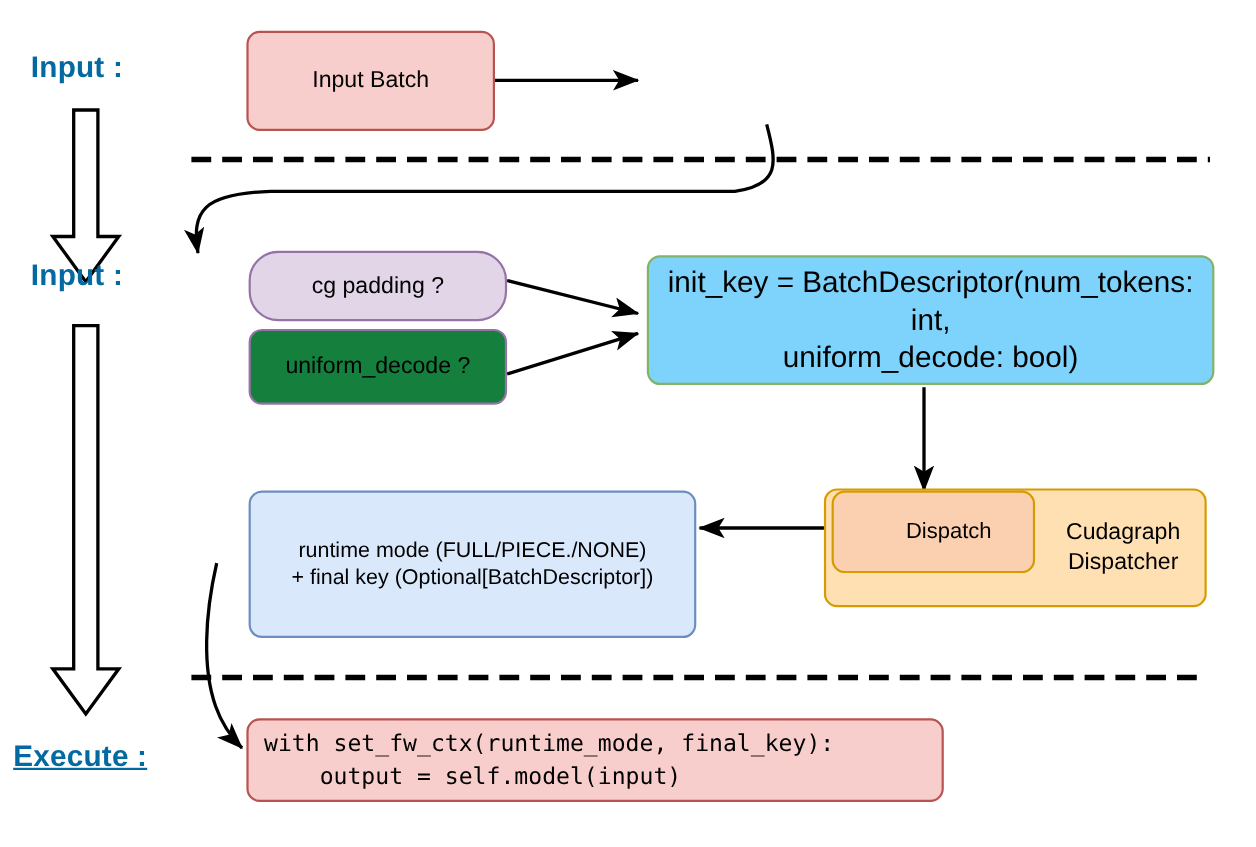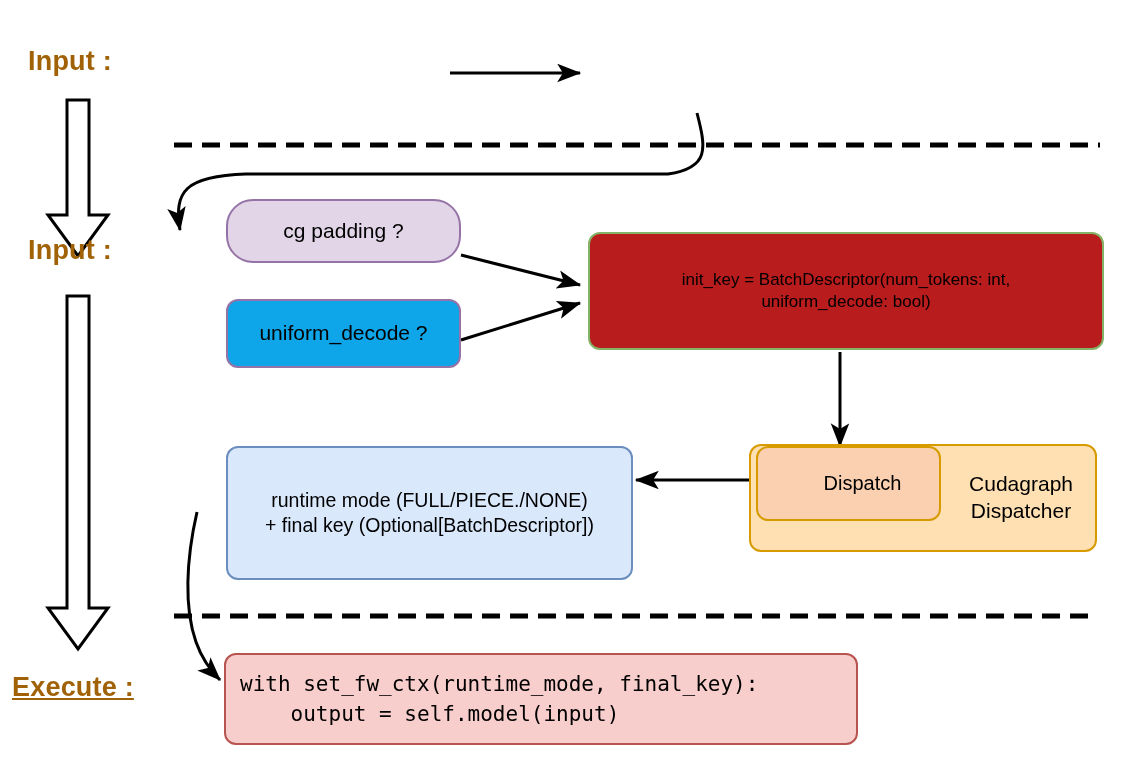--- a/index.html
+++ b/index.html
@@ -23,21 +23,21 @@
     top: 0;
     width: 1142px;
     height: 770px;
     pointer-events: none;
   }
   .stage-label {
     position: absolute;
     font-family: "Liberation Sans", sans-serif;
     font-weight: bold;
     font-size: 27px;
-    color: #a16207;
+    color: #0369a1;
     white-space: nowrap;
     letter-spacing: 0.2px;
   }
   .node {
     position: absolute;
     box-sizing: border-box;
     border-radius: 12px;
     border-style: solid;
     border-width: 2px;
     display: flex;
@@ -102,34 +102,38 @@
 
     <path d="M197,512 C186,560 184,608 196,642 C202,659 210,670 220,680" fill="none" stroke="#000000" stroke-width="3" marker-end="url(#arrowhead)"></path>
   </svg>
 
   <div class="stage-label" style="left:28px; top:46px;">Input :</div>
 
   <div class="stage-label" style="left:28px; top:235px;">Input :</div>
 
   <div class="stage-label" style="left:12px; top:672px;text-decoration:underline;">Execute :</div>
 
+  <div class="node" style="left:224px; top:28px; width:226px; height:91px;
+              background:#f8cecc; border-color:#b85450;">
+    <span class="node-text">Input Batch</span>
+  </div>
 
 
-  <div class="node" style="left:226px; top:199px; width:235px; height:64px;
+  <div class="node" style="left:226px; top:228px; width:235px; height:64px;
               background:#e1d5e7; border-color:#9673a6;border-radius:27px;">
     <span class="node-text">cg padding ?</span>
   </div>
 
   <div class="node" style="left:226px; top:299px; width:235px; height:69px;
-              background:#0ea5e9; border-color:#9673a6;">
+              background:#15803d; border-color:#9673a6;">
     <span class="node-text">uniform_decode ?</span>
   </div>
 
   <div class="node" style="left:588px; top:232px; width:516px; height:118px;
-              background:#b91c1c; border-color:#82b366; font-size:17px;">
+              background:#7dd3fc; border-color:#82b366; font-size:27px;">
     <span class="node-text">init_key = BatchDescriptor(num_tokens: int,
 uniform_decode: bool)</span>
   </div>
 
   <div class="node" style="left:749px; top:444px; width:348px; height:108px;
               background:#ffe0b2; border-color:#d79b00;
               justify-content:flex-end; padding-right:22px;">
     <span class="node-text">Cudagraph
 Dispatcher</span>
   </div>
@@ -138,19 +142,19 @@
               background:#fad0b0; border-color:#d79b00; font-size:20px;padding-left:36px;">
     <span class="node-text">Dispatch</span>
   </div>
 
   <div class="node" style="left:226px; top:446px; width:407px; height:134px;
               background:#dae8fc; border-color:#6c8ebf; font-size:19.5px;">
     <span class="node-text">runtime mode (FULL/PIECE./NONE)
 + final key (Optional[BatchDescriptor])</span>
   </div>
 
-  <div class="node code" style="left:224px; top:653px; width:634px; height:92px;
+  <div class="node code" style="left:224px; top:653px; width:634px; height:76px;
               background:#f8cecc; border-color:#b85450;">
     <span class="node-text">with set_fw_ctx(runtime_mode, final_key):
     output = self.model(input)</span>
   </div>
 
 </div>
 
 </body></html>

